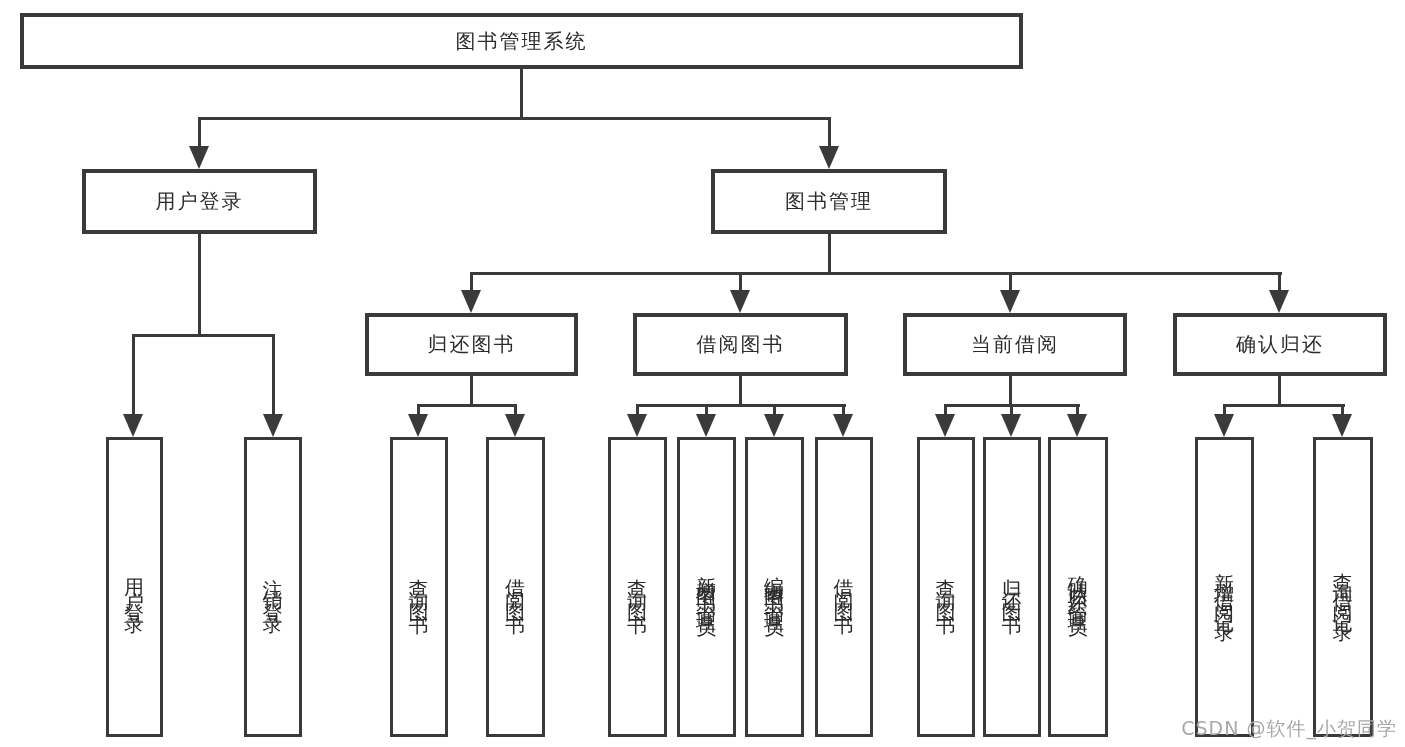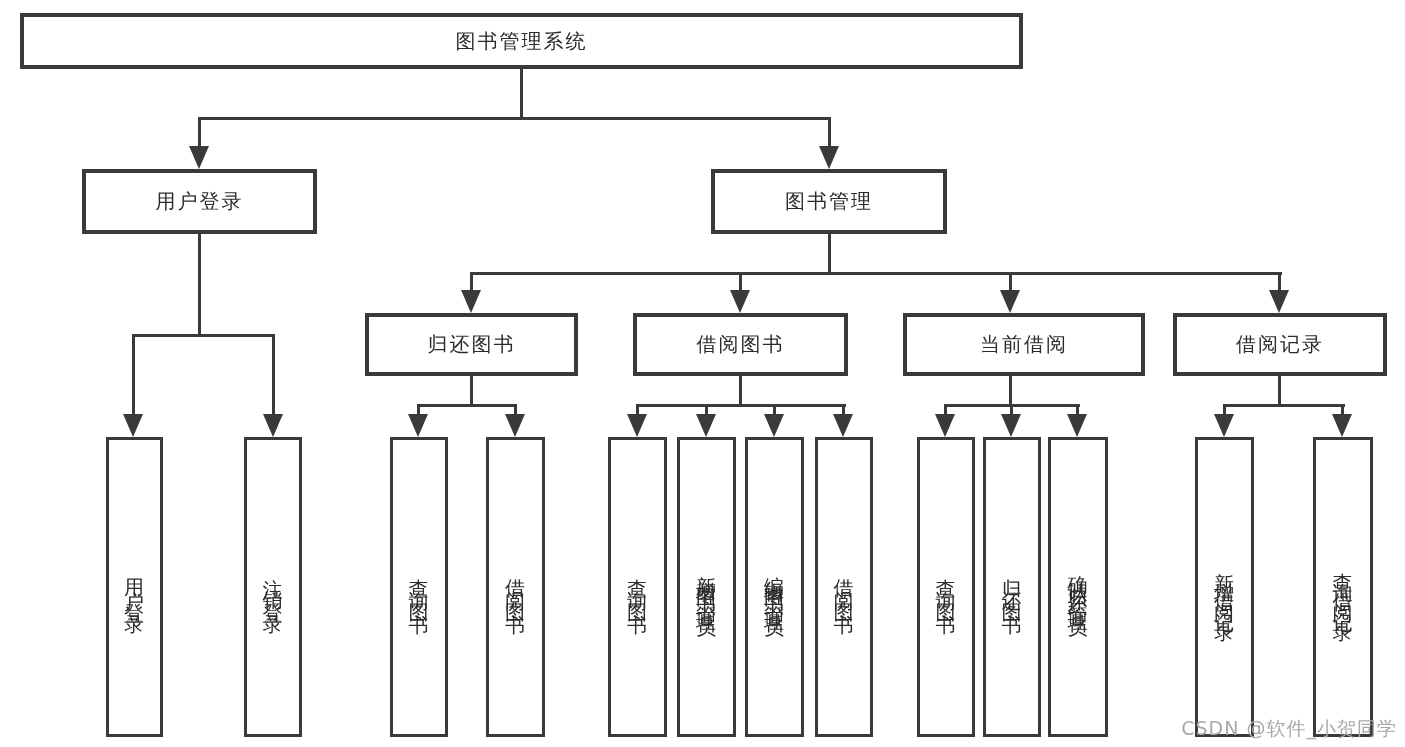--- a/index.html
+++ b/index.html
@@ -104,25 +104,25 @@
   <div class="arr" style="left:1000px;top:290px"></div>
   <div class="vl" style="left:1278px;top:272px;height:22px"></div>
   <div class="arr" style="left:1269px;top:290px"></div>
 
   <div class="box" style="left:365px;top:313px;width:213px;height:63px">
     <span class="lbl">归还图书</span>
   </div>
   <div class="box" style="left:633px;top:313px;width:215px;height:63px">
     <span class="lbl">借阅图书</span>
   </div>
-  <div class="box" style="left:903px;top:313px;width:242px;height:63px">
+  <div class="box" style="left:903px;top:313px;width:224px;height:63px">
     <span class="lbl">当前借阅</span>
   </div>
   <div class="box" style="left:1173px;top:313px;width:214px;height:63px">
-    <span class="lbl">借阅记录</span>
+    <span class="lbl">确认归还</span>
   </div>
 
   <div class="vl" style="left:470px;top:376px;height:31px"></div>
   <div class="hl" style="left:417px;top:404px;width:100px"></div>
   <div class="vl" style="left:417px;top:404px;height:12px"></div>
   <div class="arr" style="left:408px;top:414px"></div>
   <div class="vl" style="left:514px;top:404px;height:12px"></div>
   <div class="arr" style="left:505px;top:414px"></div>
 
   <div class="vl" style="left:739px;top:376px;height:31px"></div>

